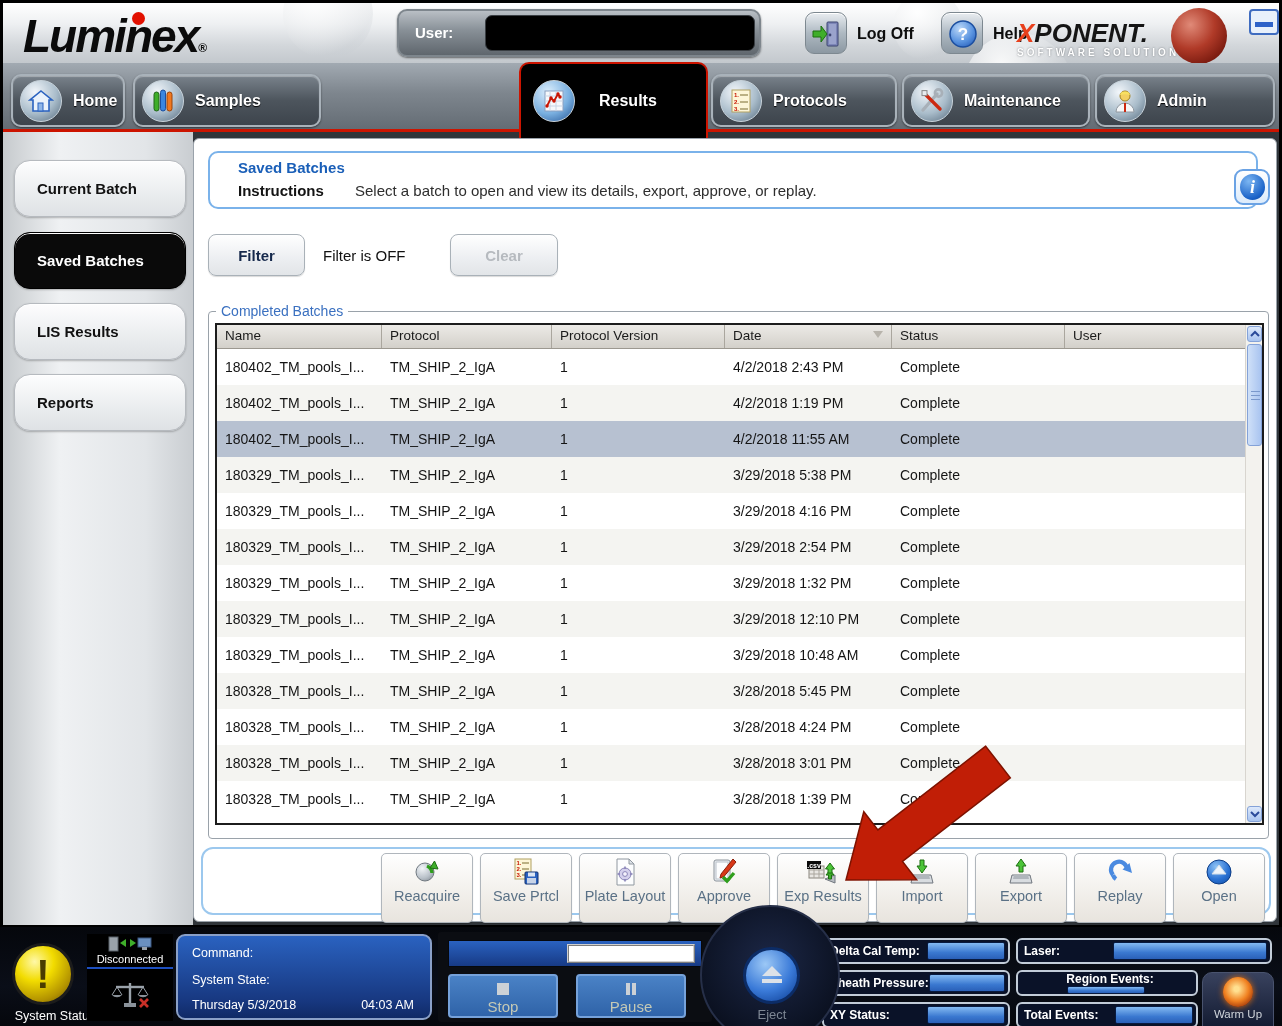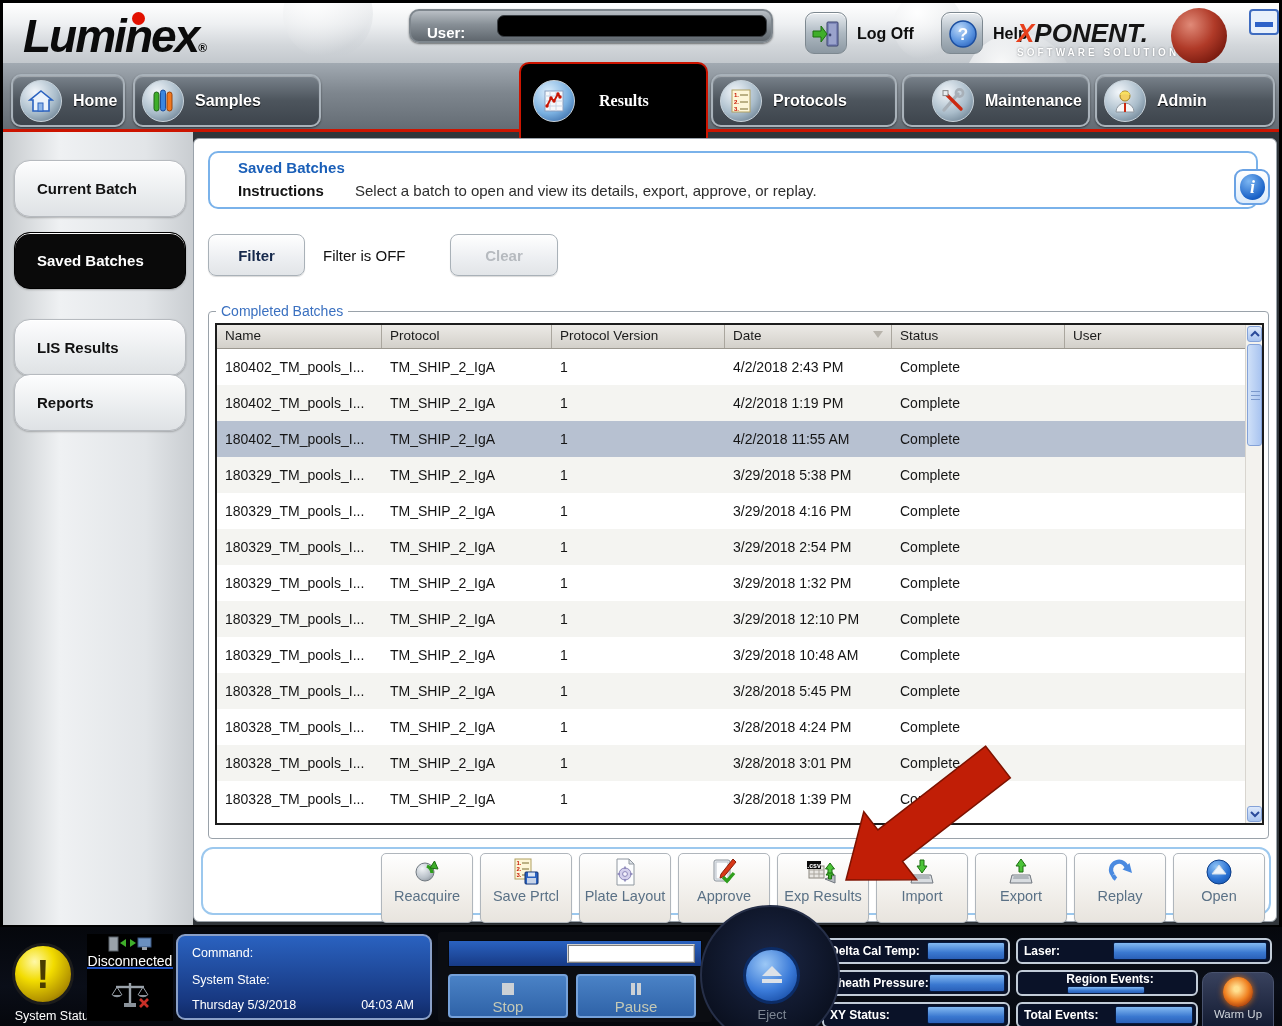--- a/index.html
+++ b/index.html
@@ -8,21 +8,21 @@
   #window { position:absolute; left:0; top:0; width:1282px; height:1026px; background:#000; }
 
   
   #header { position:absolute; left:3px; top:3px; width:1276px; height:60px;
     background:linear-gradient(180deg,#ffffff 0%,#eef0f2 35%,#d3d7db 70%,#c3c8cd 100%); overflow:hidden; }
   .hdr-bubble { position:absolute; border-radius:50%; background:radial-gradient(circle at 35% 30%, rgba(255,255,255,.9), rgba(200,205,210,.25) 70%, rgba(180,185,190,0)); }
   #luminex { position:absolute; left:20px; top:6px; font-size:46px; font-style:italic; font-weight:900; letter-spacing:-2px; color:#0b0b0b; }
   #luminex .reg { font-size:12px; font-style:normal; vertical-align:baseline; }
   #luminex-dot { position:absolute; left:129px; top:9px; width:13px; height:13px; border-radius:50%; background:#e21000; }
 
-  #user-box { position:absolute; left:406px; top:6px; width:364px; height:34px; border:2px solid #7e868d;
+  #user-box { position:absolute; left:394px; top:6px; width:364px; height:48px; border:2px solid #7e868d;
     border-radius:10px; background:linear-gradient(180deg,#b9bfc5,#878f96 45%,#5f666d); box-shadow:0 1px 2px rgba(0,0,0,.5); }
   #user-box .user-label { position:absolute; left:16px; top:13px; color:#fff; font-weight:bold; font-size:15px; }
   #user-input { position:absolute; left:86px; top:4px; right:4px; bottom:4px; background:#000; border:1px solid #3a3f44; border-radius:7px; }
 
   .hdr-btn { position:absolute; width:42px; height:42px; border-radius:9px;
     background:linear-gradient(180deg,#e9edf1,#aeb9c2 50%,#8c98a2); border:1px solid #7d8890; box-shadow:inset 0 1px 0 #fff; }
   .hdr-btn svg { position:absolute; left:5px; top:5px; }
   .hdr-lbl { position:absolute; font-size:16px; font-weight:bold; color:#0d0d0d; }
 
   #xponent { position:absolute; left:1014px; top:15px; }
@@ -40,21 +40,21 @@
     background:linear-gradient(180deg,#a2aab2 0%,#7e868e 45%,#646c74 100%); border-bottom:3px solid #cc1400; }
   .tab { position:absolute; top:11px; height:53px; border-radius:10px; border:2px solid #a9b2ba;
     background:linear-gradient(180deg,#79828b 0%,#4d555d 50%,#3d444c 100%);
     box-shadow:inset 0 1px 1px rgba(255,255,255,.35), 0 1px 2px rgba(0,0,0,.5);
     display:flex; align-items:center; cursor:pointer; }
   .tab-icon { width:42px; height:42px; margin-left:7px; border-radius:50%;
     background:radial-gradient(circle at 35% 28%, #f2f6fa, #a9bcca 55%, #5f7486 95%); border:1px solid #c9d4dc;
     display:flex; align-items:center; justify-content:center; flex:0 0 auto; }
   .tab-label { color:#fff; font-weight:bold; font-size:16px; margin-left:11px; text-shadow:0 1px 1px #000; }
   #tab-results { position:absolute; left:516px; top:-1px; width:189px; height:76px; border-radius:10px 10px 0 0;
-    background:#000; border:2px solid #cc1400; border-bottom:none; display:flex; align-items:center; z-index:5; cursor:pointer;font-family:Liberation Serif, serif; }
+    background:#000; border:2px solid #cc1400; border-bottom:none; display:flex; align-items:center; z-index:5; cursor:pointer; }
 
   
   #content-bg { position:absolute; left:3px; top:132px; width:1276px; height:793px; background:#30353a; }
 
   #sidebar { position:absolute; left:3px; top:132px; width:190px; height:793px;
     background:linear-gradient(90deg,#c6cacd 0%,#eff1f3 30%,#e2e5e8 75%,#c9cdd1 100%); }
   .side-btn { position:absolute; left:11px; width:172px; height:57px; border-radius:16px;
     border:1px solid #b6babf; background:linear-gradient(180deg,#fdfdfe,#e7eaec 70%,#dfe2e5);
     box-shadow:0 1px 2px rgba(0,0,0,.25), inset 0 1px 0 #fff;
     display:flex; align-items:center; padding-left:22px; font-size:15px; font-weight:bold; color:#111; cursor:pointer; }
@@ -121,36 +121,36 @@
   #statusbar { position:absolute; left:0px; top:925px; width:1282px; height:101px;
     background:linear-gradient(180deg,#05070c,#0a0e18 60%,#05070c); border-top:2px solid #000; }
 
   #sys-status-ball { position:absolute; left:12px; top:16px; width:62px; height:62px; border-radius:50%;
     background:radial-gradient(circle at 35% 28%, #fff8a8, #f2dc00 35%, #b29200 72%, #5f4e00); border:3px solid #1c1c1c;
     color:#4a3c00; font-size:40px; font-weight:900; text-align:center; line-height:56px; cursor:pointer; }
   #sys-status-lbl { position:absolute; left:0px; top:82px; width:110px; text-align:center; color:#fff; font-size:12.5px; }
 
   #conn-panel { position:absolute; left:87px; top:7px; width:86px; height:87px; background:#000; }
   #conn-top { position:absolute; left:0; top:0; width:86px; height:31px; text-align:center; }
-  #conn-lbl { position:absolute; left:0; top:19px; width:86px; color:#fff; font-size:14px; text-align:center; }
+  #conn-lbl { position:absolute; left:0; top:19px; width:86px; color:#fff; font-size:11px; text-align:center; }
   #conn-divider { position:absolute; left:0; top:33px; width:86px; height:2px; background:#1d4fc0; }
   #scales-box { position:absolute; left:0; top:35px; width:86px; height:52px; display:flex; align-items:center; justify-content:center; }
 
   #cmd-panel { position:absolute; left:176px; top:7px; width:256px; height:86px; border:2px solid #8aa0c8; border-radius:9px;
     background:linear-gradient(180deg,#2a62c0,#17377f 80%,#102a66); color:#fff; font-size:12.5px; }
   #cmd-line1 { position:absolute; left:14px; top:10px; }
   #cmd-line2 { position:absolute; left:14px; top:37px; }
   #cmd-date  { position:absolute; left:14px; top:62px; }
   #cmd-time  { position:absolute; right:16px; top:62px; }
 
   #mid-panel { position:absolute; left:438px; top:5px; width:274px; height:90px; background:#0b0d12; border-radius:3px; }
   #progress-strip { position:absolute; left:10px; top:8px; width:254px; height:27px; border:1px solid #06080c;
     background:linear-gradient(180deg,#2a62c0,#173a85); }
   #progress-box { position:absolute; left:118px; top:3px; width:128px; height:19px; background:#fff; border:2px solid #cfcfcf; border-style:ridge; }
-  .run-btn { position:absolute; top:42px; width:120px; height:44px; border:2px solid #76a2da; border-radius:4px;
+  .run-btn { position:absolute; top:42px; width:110px; height:44px; border:2px solid #76a2da; border-radius:4px;
     background:linear-gradient(180deg,#4a82c6,#2f63a8); text-align:center; cursor:pointer; }
   #stop-btn { left:10px; } #pause-btn { left:138px; }
   .run-icon { margin-top:5px; height:16px; display:flex; align-items:center; justify-content:center; }
   .run-lbl { color:#c4c9b6; font-size:15px; margin-top:1px; }
 
   #eject-ring { position:absolute; left:700px; top:905px; width:140px; height:140px; border-radius:50%;
     background:radial-gradient(circle at 50% 40%, #1c2746, #0a101f 75%); border:2px solid #262f48; z-index:10; }
   #eject-btn { position:absolute; left:41px; top:40px; width:57px; height:57px; border-radius:50%;
     background:radial-gradient(circle at 38% 28%, #9cc8f6, #3a7ad8 55%, #1448a0 90%); border:3px solid #0c2c66; cursor:pointer; }
   #eject-lbl { position:absolute; left:38px; top:100px; width:64px; text-align:center; color:#7e8794; font-size:13px; }
@@ -286,21 +286,21 @@
           <g stroke="#7a6c30">
               <line x1="12" y1="7" x2="20" y2="7"></line>
               <line x1="12" y1="14" x2="20" y2="14"></line>
               <line x1="12" y1="21" x2="20" y2="21"></line>
             </g>
         </svg>
       </span>
       <span class="tab-label">Protocols</span>
     </div>
 
-    <div class="tab" style="left:899px; width:188px;padding-left:21px;">
+    <div class="tab" style="left:899px; width:188px;">
       <span class="tab-icon">
         <svg width="26" height="26" viewBox="0 0 26 26">
           <path d="M4,22 L18,6" stroke="#a8b0b8" stroke-width="3.4" stroke-linecap="round"></path>
           <circle cx="19.5" cy="5" r="3.6" fill="none" stroke="#a8b0b8" stroke-width="2.6"></circle>
           <path d="M5,5 L21,21" stroke="#cc2810" stroke-width="3.4" stroke-linecap="round"></path>
           <rect x="3" y="2.6" width="5" height="5" fill="#e8ecf0" stroke="#888"></rect>
         </svg>
       </span>
       <span class="tab-label">Maintenance</span>
     </div>
@@ -320,21 +320,21 @@
 
   <div id="content-bg"></div>
 
   <div id="sidebar">
     <div class="side-btn" style="top:28px;">
         <span>Current Batch</span>
       </div>
     <div class="side-btn active" style="top:100px;">
         <span>Saved Batches</span>
       </div>
-    <div class="side-btn" style="top:187px;">
+    <div class="side-btn" style="top:171px;">
         <span>LIS Results</span>
       </div>
     <div class="side-btn" style="top:242px;">
         <span>Reports</span>
       </div>
   </div>
 
   <div id="main-panel">
 
     <div id="instr-box">

